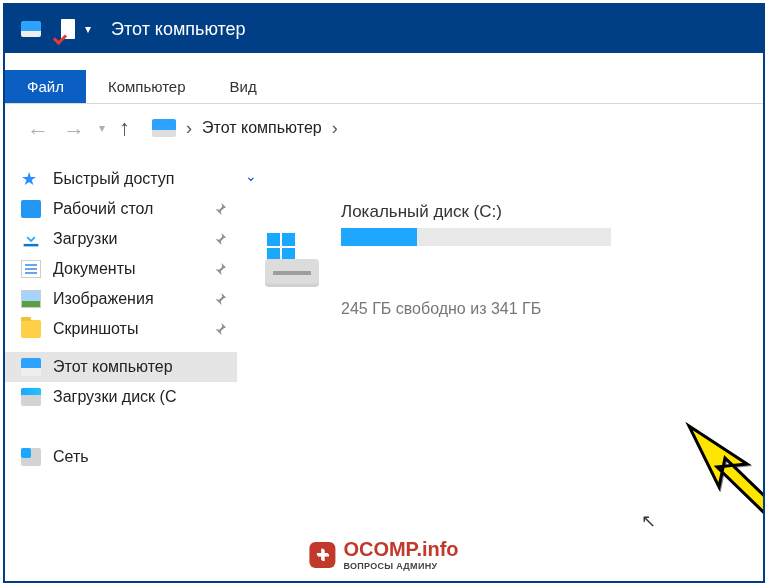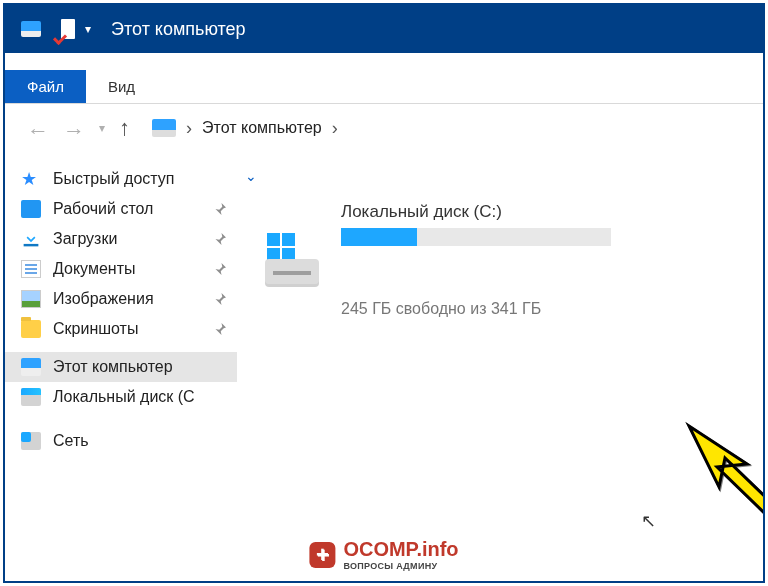--- a/index.html
+++ b/index.html
@@ -74,20 +74,21 @@
   <div class="titlebar">
     <span class="tb-ico ico-monitor-blue"></span>
     <span><span class="ico-check"></span></span>
     <span class="tb-ico ico-page"></span>
     <span class="tb-drop">▾</span>
     <span class="tb-title">Этот компьютер</span>
   </div>
 
   <div class="menubar">
     <div class="menu-item active">Файл</div>
+    <div class="menu-item">Компьютер</div>
     <div class="menu-item">Вид</div>
   </div>
 
   <div class="navrow">
     <div class="nav-arrows">
       <span>←</span>
       <span>→</span>
       <span style="font-size:12px">▾</span>
       <span style="color:#555">↑</span>
     </div>
@@ -143,24 +144,24 @@
               <path d="M14 4l6 6-3 1-4 4 1 5-4-4-6 6 6-6-4-4 5 1 4-4z"></path>
             </svg></span>
       </div>
 
       <div class="sb-item selected" style="margin-top:8px">
         <span class="ico ico-pc"></span>
         <span class="sb-label">Этот компьютер</span>
       </div>
       <div class="sb-item child">
         <span class="ico ico-disk"></span>
-        <span class="sb-label">Локальный диск (C</span>
-      </div>
-
-      <div class="sb-item" style="margin-top:14px">
+        <span class="sb-label">Загрузки диск (C</span>
+      </div>
+
+      <div class="sb-item" style="margin-top:30px">
         <span class="ico ico-net"></span>
         <span class="sb-label">Сеть</span>
       </div>
     </div>
 
     <div class="content">
       <div class="section-head">
         <span class="section-arrow">⌄</span>
       </div>
 

